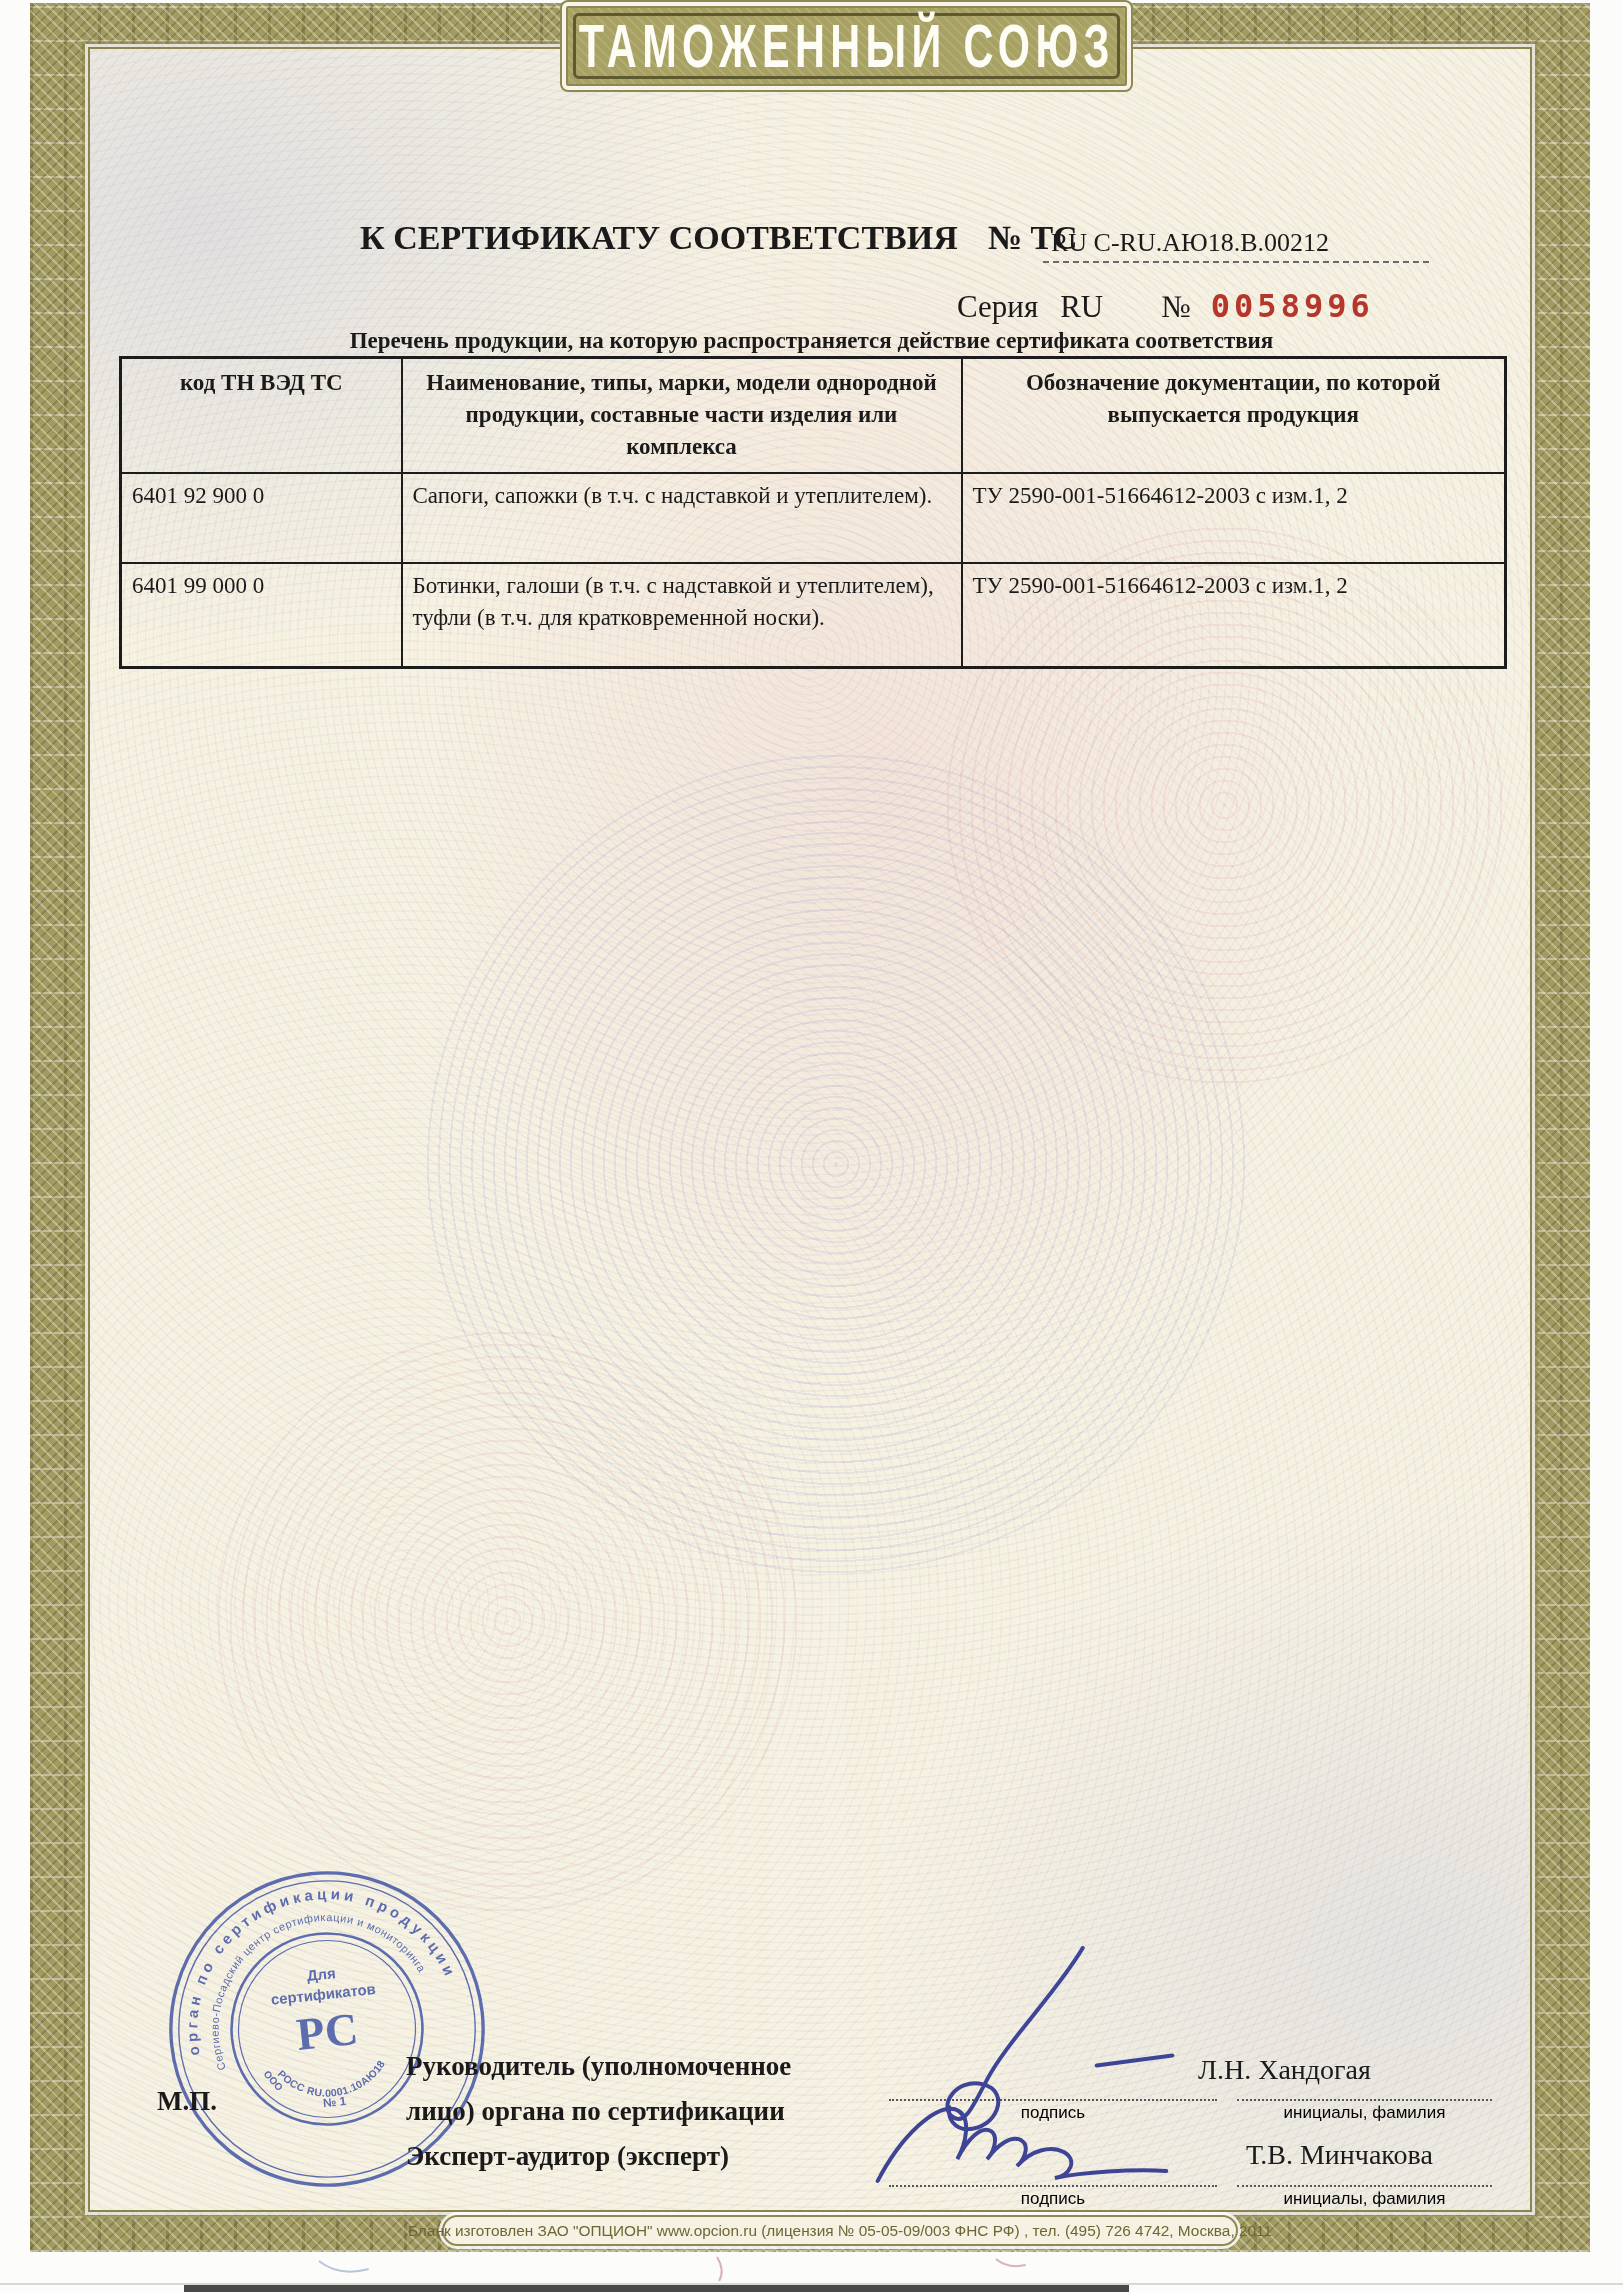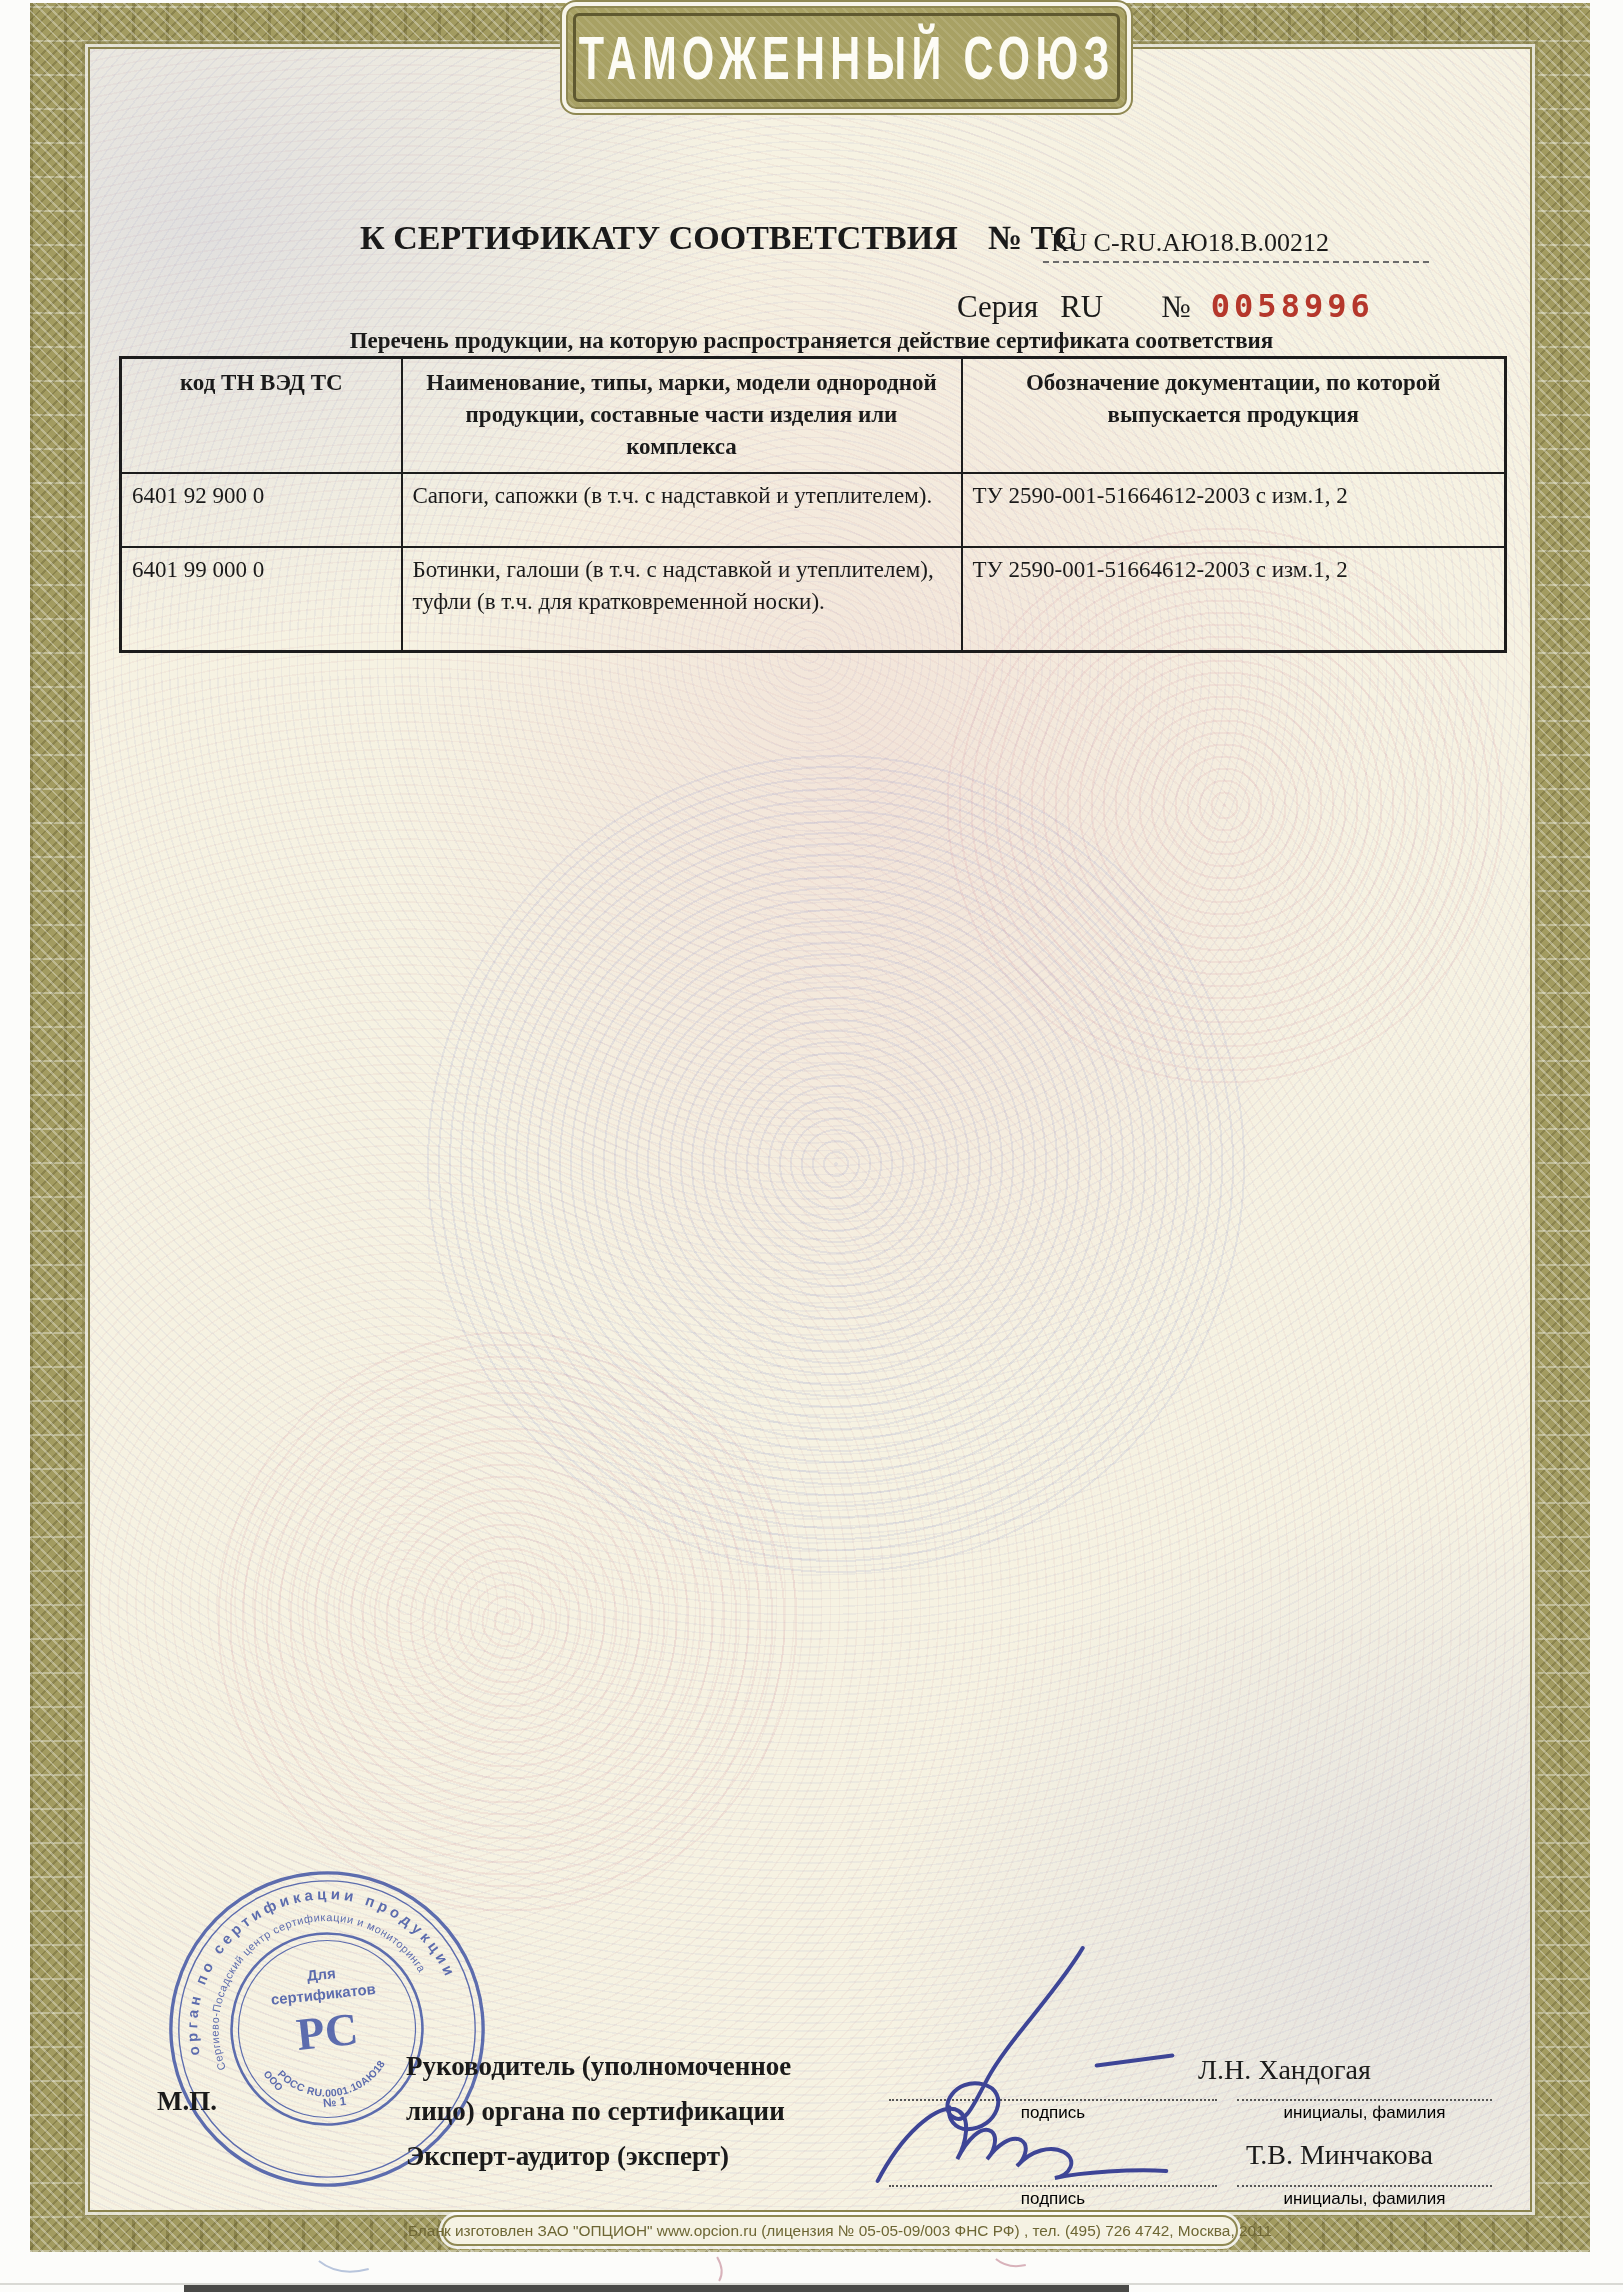--- a/index.html
+++ b/index.html
@@ -24,24 +24,24 @@
       repeating-radial-gradient(circle at 50% 28%, rgba(145,150,200,0.10) 0 1.5px, transparent 1.5px 8px),
       repeating-radial-gradient(circle at 22% 72%, rgba(200,140,150,0.09) 0 1.5px, transparent 1.5px 9px);
     border:2px solid #8b844e;
     box-shadow:0 0 0 3px rgba(255,255,255,0.75), 0 0 0 6px rgba(139,132,78,0.55);
   }
   .rosette{position:absolute;border-radius:50%;pointer-events:none;}
   .ros-blue{background:repeating-radial-gradient(circle, rgba(140,150,205,0.16) 0 2px, transparent 2px 11px);}
   .ros-pink{background:repeating-radial-gradient(circle, rgba(210,140,155,0.14) 0 2px, transparent 2px 12px);}
 
   
-  .banner{position:absolute;left:562px;top:2px;width:569px;height:111px;
+  .banner{position:absolute;left:562px;top:2px;width:569px;height:88px;
     background:#a8a164;
     background-image:repeating-linear-gradient(45deg, rgba(255,255,255,0.10) 0 2px, transparent 2px 7px);
-    border:4px solid #f7f5ea;border-radius:14px;
+    border:4px solid #f7f5ea;border-radius:6px;
     box-shadow:0 0 0 2px #8f8852, inset 0 0 0 2px #8f8852;
     display:flex;align-items:center;justify-content:center;}
   .banner::before{content:"";position:absolute;inset:7px;border:3px solid #5f5930;border-radius:6px;}
   .banner-text{font-family:"Liberation Sans",sans-serif;font-weight:bold;font-size:46px;
     color:#fdfcf5;letter-spacing:6px;transform:scale(0.9,1.32);white-space:nowrap;}
 
   
   .doc-title{position:absolute;left:119px;top:127px;width:1445px;text-align:center;
     font-size:50px;font-weight:bold;letter-spacing:3px;color:#171717;}
   .cert-line{position:absolute;left:360px;top:219px;font-size:34px;font-weight:700;white-space:nowrap;text-align:center;}
@@ -57,21 +57,21 @@
   
   .table-caption{position:absolute;left:119px;top:328px;width:1385px;text-align:center;
     font-size:23px;font-weight:bold;}
   table.products{position:absolute;left:119px;top:356px;width:1385px;border-collapse:collapse;
     table-layout:fixed;font-size:23px;background:transparent;}
   table.products col.c1{width:281px;} table.products col.c2{width:560px;} table.products col.c3{width:544px;}
   table.products th, table.products td{border:2px solid #1c1c1c;vertical-align:top;line-height:1.4;}
   table.products{border:3px solid #1c1c1c;}
   table.products th{font-weight:bold;text-align:center;padding:8px 18px;height:103px;vertical-align:top;}
   table.products td{padding:6px 10px 6px 10px;}
-  table.products tr.r1 td{height:74px;} table.products tr.r2 td{height:105px;}
+  table.products tr.r1 td{height:90px;} table.products tr.r2 td{height:105px;}
   td.code{padding-left:6px;}
 
   
   .mp{position:absolute;left:157px;top:2086px;font-size:27px;font-weight:bold;text-align:right;}
   .role-head{position:absolute;left:406px;top:2044px;font-size:27px;font-weight:bold;line-height:45px;white-space:nowrap;}
   .role-expert{position:absolute;left:406px;top:2141px;font-size:27px;font-weight:bold;white-space:nowrap;}
   .sig-line{position:absolute;border-top:2px dotted #555;}
   .sig-line.a{left:889px;top:2099px;width:328px;}
   .sig-line.b{left:889px;top:2185px;width:328px;}
   .name-line{position:absolute;border-top:2px dotted #555;}

